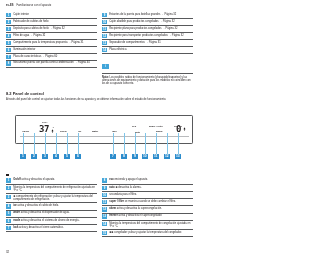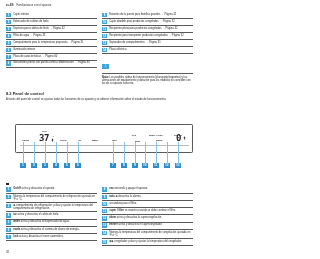--- a/index.html
+++ b/index.html
@@ -39,21 +39,21 @@
             color:#fff;font-size:3px;text-align:center;font-weight:bold;font-style:italic;}
   .noterule{border-bottom:.35px solid #58595b;margin:.6px 0 1.2px 0;}
   .notebody{font-size:2.65px;line-height:3.3px;color:#231f20;}
   .notebody b{font-weight:bold;}
 
   
   h2.sechead{font-size:4px;font-weight:bold;margin:6px 0 2px 0;color:#231f20;line-height:5px;}
   p.intro{font-size:2.7px;line-height:3.4px;margin:0;color:#231f20;}
 
   
-  .figure{position:relative;margin-top:22px;height:52px;}
+  .figure{position:relative;margin-top:13px;height:52px;}
   .panel{position:absolute;left:9px;top:0;width:178px;height:29px;
          border:.6px solid #58595b;border-radius:1.2px;background:#ffffff;box-sizing:border-box;}
   .panel-inner{position:absolute;left:3.5px;right:3.5px;top:20px;border-top:.4px solid #b9bbbd;}
 
   .pl{position:absolute;font-size:2.4px;color:#231f20;white-space:nowrap;font-weight:bold;}
 
   .bigdigit{position:absolute;font-family:"DejaVu Sans Mono",monospace;
             font-size:9px;font-weight:bold;color:#231f20;letter-spacing:-.4px;line-height:9px;}
   .supsmall{position:absolute;font-size:2.2px;color:#231f20;}
   .arrows{position:absolute;font-size:3px;line-height:2.6px;color:#231f20;text-align:center;}

